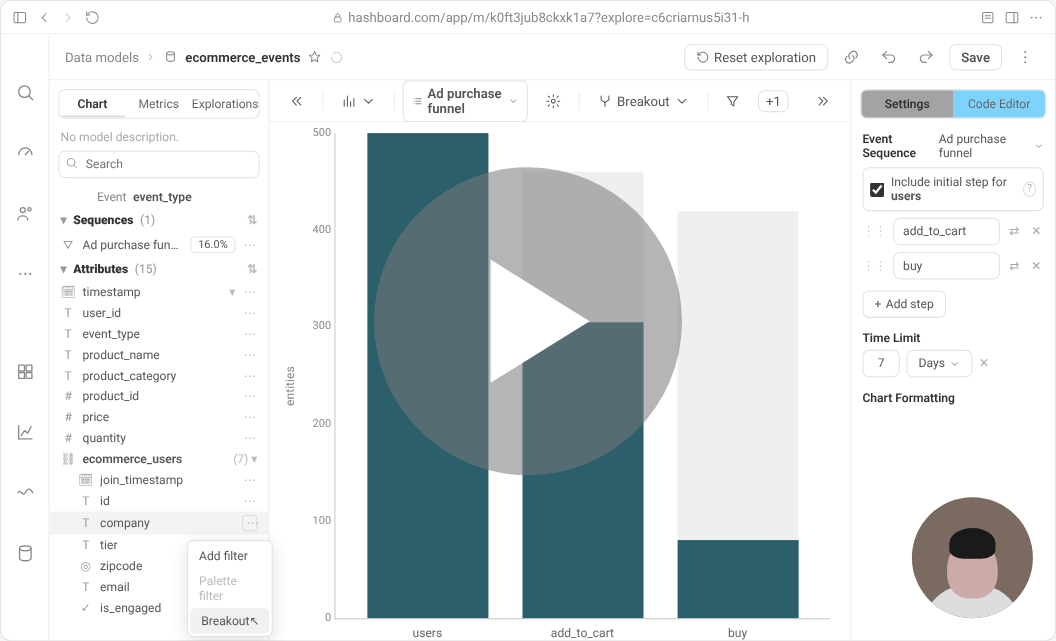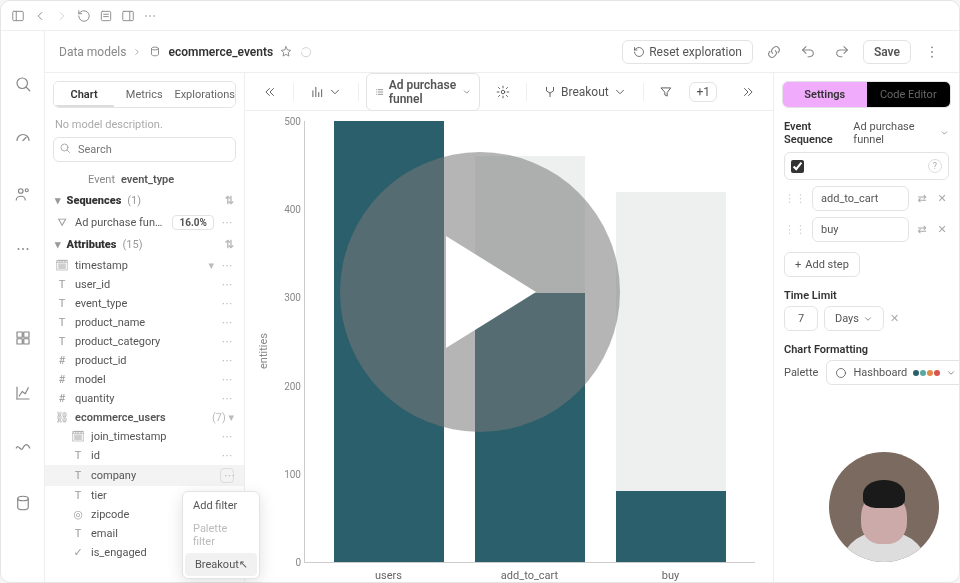--- a/index.html
+++ b/index.html
@@ -48,21 +48,21 @@
 .tree { flex:1; overflow:auto; font-size:11px; color:#555; padding-bottom:10px; }
 .tree .row { display:flex; align-items:center; padding:3px 10px; gap:6px; }
 .tree .row .ic { width:14px; display:flex; justify-content:center; color:#999; font-size:11px; }
 .tree .row .label { flex:1; white-space:nowrap; overflow:hidden; text-overflow:ellipsis; }
 .tree .row .trail { color:#bbb; display:flex; gap:6px; align-items:center; }
 .tree .section { display:flex; align-items:center; padding:5px 10px; gap:6px; font-weight:600; color:#333; }
 .tree .section .count { color:#999; font-weight:400; }
 .tree .section .chevron { color:#999; }
 .tree .section .spacer { flex:1; }
 .tree .indent { padding-left:26px; }
-.tree .badge { border:1px solid #e3e3e3; border-radius:4px; padding:1px 6px; font-size:10px; color:#555;font-weight:bold; }
+.tree .badge { border:1px solid #e3e3e3; border-radius:4px; padding:1px 6px; font-size:10px; color:#555; }
 .tree .row .more { color:#bbb; width:14px; text-align:center; }
 
 .center { flex:1; display:flex; flex-direction:column; border-right:1px solid #eee; position:relative; }
 .toolbar { height:38px; display:flex; align-items:center; padding:0 10px; gap:8px; border-bottom:1px solid #eee; }
 .toolbar .tbtn { display:flex; align-items:center; gap:4px; padding:4px 8px; border-radius:6px; color:#555; font-size:12px; }
 .toolbar .tbtn.boxed { border:1px solid #e3e3e3; }
 .toolbar .tbtn svg { width:14px; height:14px; }
 .toolbar .sep { width:1px; height:18px; background:#eee; }
 .toolbar .spacer { flex:1; }
 
@@ -74,43 +74,43 @@
 .ytick { position:absolute; right:2px; font-size:10px; color:#888; transform:translateY(50%); }
 .bars { position:absolute; left:0; right:0; bottom:0; top:0; display:flex; justify-content:space-around; align-items:flex-end; padding:0 14px; }
 .barcol { width:26%; display:flex; flex-direction:column; justify-content:flex-end; height:100%; position:relative; }
 .bar-bg { position:absolute; bottom:0; width:100%; background:#eef0f0; }
 .bar-fg { position:absolute; bottom:0; width:100%; background:#2b5f6b; }
 .xlabels { display:flex; justify-content:space-around; padding:6px 14px 0; margin-left:30px; font-size:11px; color:#666; }
 .xlabels span { width:26%; text-align:center; }
 
 .panel-right { width:185px; display:flex; flex-direction:column; }
 .rseg { display:flex; margin:8px; border:1px solid #e3e3e3; border-radius:6px; overflow:hidden; }
-.rseg button { flex:1; background:#000000; border:none; padding:6px 0; font-size:11px; color:#666; }
-.rseg button.active { background:#f0abfc; font-weight:600; color:#333; }
+.rseg button { flex:1; background:#7dd3fc; border:none; padding:6px 0; font-size:11px; color:#666; }
+.rseg button.active { background:#a3a3a3; font-weight:600; color:#333; }
 .rsec { padding:4px 10px 8px; font-size:11px; color:#555; }
 .rsec .title { font-weight:600; color:#333; margin-bottom:4px; display:flex; align-items:center; }
 .rsec .title .spacer { flex:1; }
 .seq-sel { float:right; border:none; background:none; font-weight:400; color:#555; display:flex; align-items:center; gap:4px; }
 .checkrow { display:flex; align-items:center; gap:6px; border:1px solid #e3e3e3; border-radius:6px; padding:6px; font-size:11px; margin:6px 0; }
 .checkrow input { accent-color:#333; }
 .checkrow .q { margin-left:auto; color:#aaa; border:1px solid #ddd; border-radius:50%; width:14px; height:14px; display:flex; align-items:center; justify-content:center; font-size:9px; }
 .steprow { display:flex; align-items:center; gap:6px; margin:6px 0; }
 .steprow .drag { color:#ccc; cursor:grab; }
 .steprow .field { flex:1; border:1px solid #e3e3e3; border-radius:6px; padding:5px 8px; font-size:11px; }
 .steprow .ic { color:#aaa; width:14px; text-align:center; }
 .addstep { display:inline-flex; align-items:center; gap:4px; border:1px solid #e3e3e3; border-radius:6px; padding:5px 10px; font-size:11px; margin-top:4px; }
 .tlrow { display:flex; gap:6px; align-items:center; }
 .tlrow .num { width:34px; border:1px solid #e3e3e3; border-radius:6px; padding:5px 6px; text-align:center; }
 .tlrow .unit { border:1px solid #e3e3e3; border-radius:6px; padding:5px 10px; display:flex; align-items:center; gap:4px; }
 .tlrow .x { color:#aaa; }
 .palette { border:1px solid #e3e3e3; border-radius:6px; padding:5px 8px; display:flex; align-items:center; gap:6px; font-size:11px; }
 .palette .swatch { display:flex; gap:1px; }
 .palette .swatch span { width:6px; height:6px; border-radius:50%; }
 
-.context-menu { position:absolute; left:181px; top:490px; width:78px; background:#fff; border:1px solid #e3e3e3; border-radius:6px; box-shadow:0 4px 16px rgba(0,0,0,.12); font-size:11px; z-index:20; padding:2px 0; }
+.context-menu { position:absolute; left:169px; top:490px; width:78px; background:#fff; border:1px solid #e3e3e3; border-radius:6px; box-shadow:0 4px 16px rgba(0,0,0,.12); font-size:11px; z-index:20; padding:2px 0; }
 .context-menu .mi { padding:5px 10px; color:#555; }
 .context-menu .mi.disabled { color:#bbb; }
 .context-menu .mi.hover { background:#f1f1f1; border-radius:4px; margin:0 2px; display:flex; align-items:center; justify-content:space-between; }
 
 .play-overlay { position:absolute; left:50%; top:50%; transform:translate(-50%,-50%); width:280px; height:280px; border-radius:50%; background:rgba(120,120,120,.55); display:flex; align-items:center; justify-content:center; z-index:15; }
 .play-overlay .tri { width:0; height:0; border-left:90px solid #fff; border-top:56px solid transparent; border-bottom:56px solid transparent; margin-left:22px; }
 
 .presenter { position:absolute; right:20px; bottom:20px; width:110px; height:110px; border-radius:50%; background:#7a6a5f; z-index:16; overflow:hidden; display:flex; align-items:flex-end; justify-content:center; }
 .presenter .head { width:46px; height:54px; background:#caa; border-radius:50% 50% 40% 40%; margin-bottom:18px; position:relative; }
 .presenter .head::before { content:""; position:absolute; top:-10px; left:2px; right:2px; height:28px; background:#1a1a1a; border-radius:50% 50% 30% 30%; }
@@ -139,20 +139,27 @@
         <svg viewBox="0 0 24 24">
           <path d="M9 6l6 6-6 6"></path>
         </svg>
       </div>
     <div class="tb-btn">
         <svg viewBox="0 0 24 24">
           <path d="M3 12a9 9 0 1 0 3-6.7L3 8"></path>
           <path d="M3 3v5h5"></path>
         </svg>
       </div>
+    <div class="url">
+      <svg viewBox="0 0 24 24" width="12" height="12">
+          <rect x="6" y="11" width="12" height="9" rx="2"></rect>
+          <path d="M9 11V8a3 3 0 0 1 6 0v3"></path>
+        </svg>
+      <span>hashboard.com/app/m/k0ft3jub8ckxk1a7?explore=c6criarnus5i31-h</span>
+    </div>
     <div class="right">
       <div class="tb-btn">
           <svg viewBox="0 0 24 24">
             <rect x="4" y="4" width="16" height="16" rx="2"></rect>
             <path d="M8 9h8M8 13h8"></path>
           </svg>
         </div>
       <div class="tb-btn">
           <svg viewBox="0 0 24 24">
             <rect x="3" y="4" width="18" height="16" rx="2"></rect>
@@ -357,21 +364,21 @@
                 <span class="label">product_category</span>
                 <span class="more">⋯</span>
               </div>
               <div class="row">
                 <span class="ic">#</span>
                 <span class="label">product_id</span>
                 <span class="more">⋯</span>
               </div>
               <div class="row">
                 <span class="ic">#</span>
-                <span class="label">model</span>
+                <span class="label">price</span>
                 <span class="more">⋯</span>
               </div>
               <div class="row">
                 <span class="ic">#</span>
                 <span class="label">quantity</span>
                 <span class="more">⋯</span>
               </div>
               <div class="row">
                 <span class="ic">⛓</span>
                 <span class="label" style="font-weight:600">ecommerce_users</span>
@@ -521,20 +528,21 @@
               <span class="spacer"></span>
               <span class="seq-sel">
                   <span>Ad purchase funnel</span> 
                   <svg width="10" height="10" viewBox="0 0 24 24">
                     <path d="M6 9l6 6 6-6"></path>
                   </svg>
                 </span>
             </div>
             <div class="checkrow">
               <input type="checkbox" checked="" style="">
+              <span><span>Include initial step for </span><b>users</b></span>
               <span class="q">?</span>
             </div>
             <div class="steprow">
               <span class="drag">⋮⋮</span>
               <div class="field">add_to_cart</div>
               <span class="ic">⇄</span>
               <span class="ic">✕</span>
             </div>
             <div class="steprow">
               <span class="drag">⋮⋮</span>
@@ -552,38 +560,20 @@
                   <span>Days</span> 
                   <svg width="10" height="10" viewBox="0 0 24 24">
                     <path d="M6 9l6 6 6-6"></path>
                   </svg>
                 </div>
               <span class="x">✕</span>
             </div>
           </div>
           <div class="rsec">
             <div class="title">Chart Formatting</div>
-            <div style="display:flex; align-items:center; gap:8px; margin-top:4px;">
-              <span>Palette</span>
-              <div class="palette" style="flex:1">
-                <svg width="12" height="12" viewBox="0 0 24 24">
-                    <circle cx="12" cy="12" r="9"></circle>
-                  </svg>
-                <span>Hashboard</span>
-                <span class="swatch">
-                    <span style="background:#2b5f6b"></span>
-                    <span style="background:#5aa8a0"></span>
-                    <span style="background:#e38b4a"></span>
-                    <span style="background:#d9534f"></span>
-                  </span>
-                <svg width="10" height="10" viewBox="0 0 24 24" style="margin-left:auto">
-                    <path d="M6 9l6 6 6-6"></path>
-                  </svg>
-              </div>
-            </div>
           </div>
         </div>
       </div>
     </div>
   </div>
 
   <div class="context-menu">
     <div class="mi">Add filter</div>
     <div class="mi disabled">Palette filter</div>
     <div class="mi hover">

